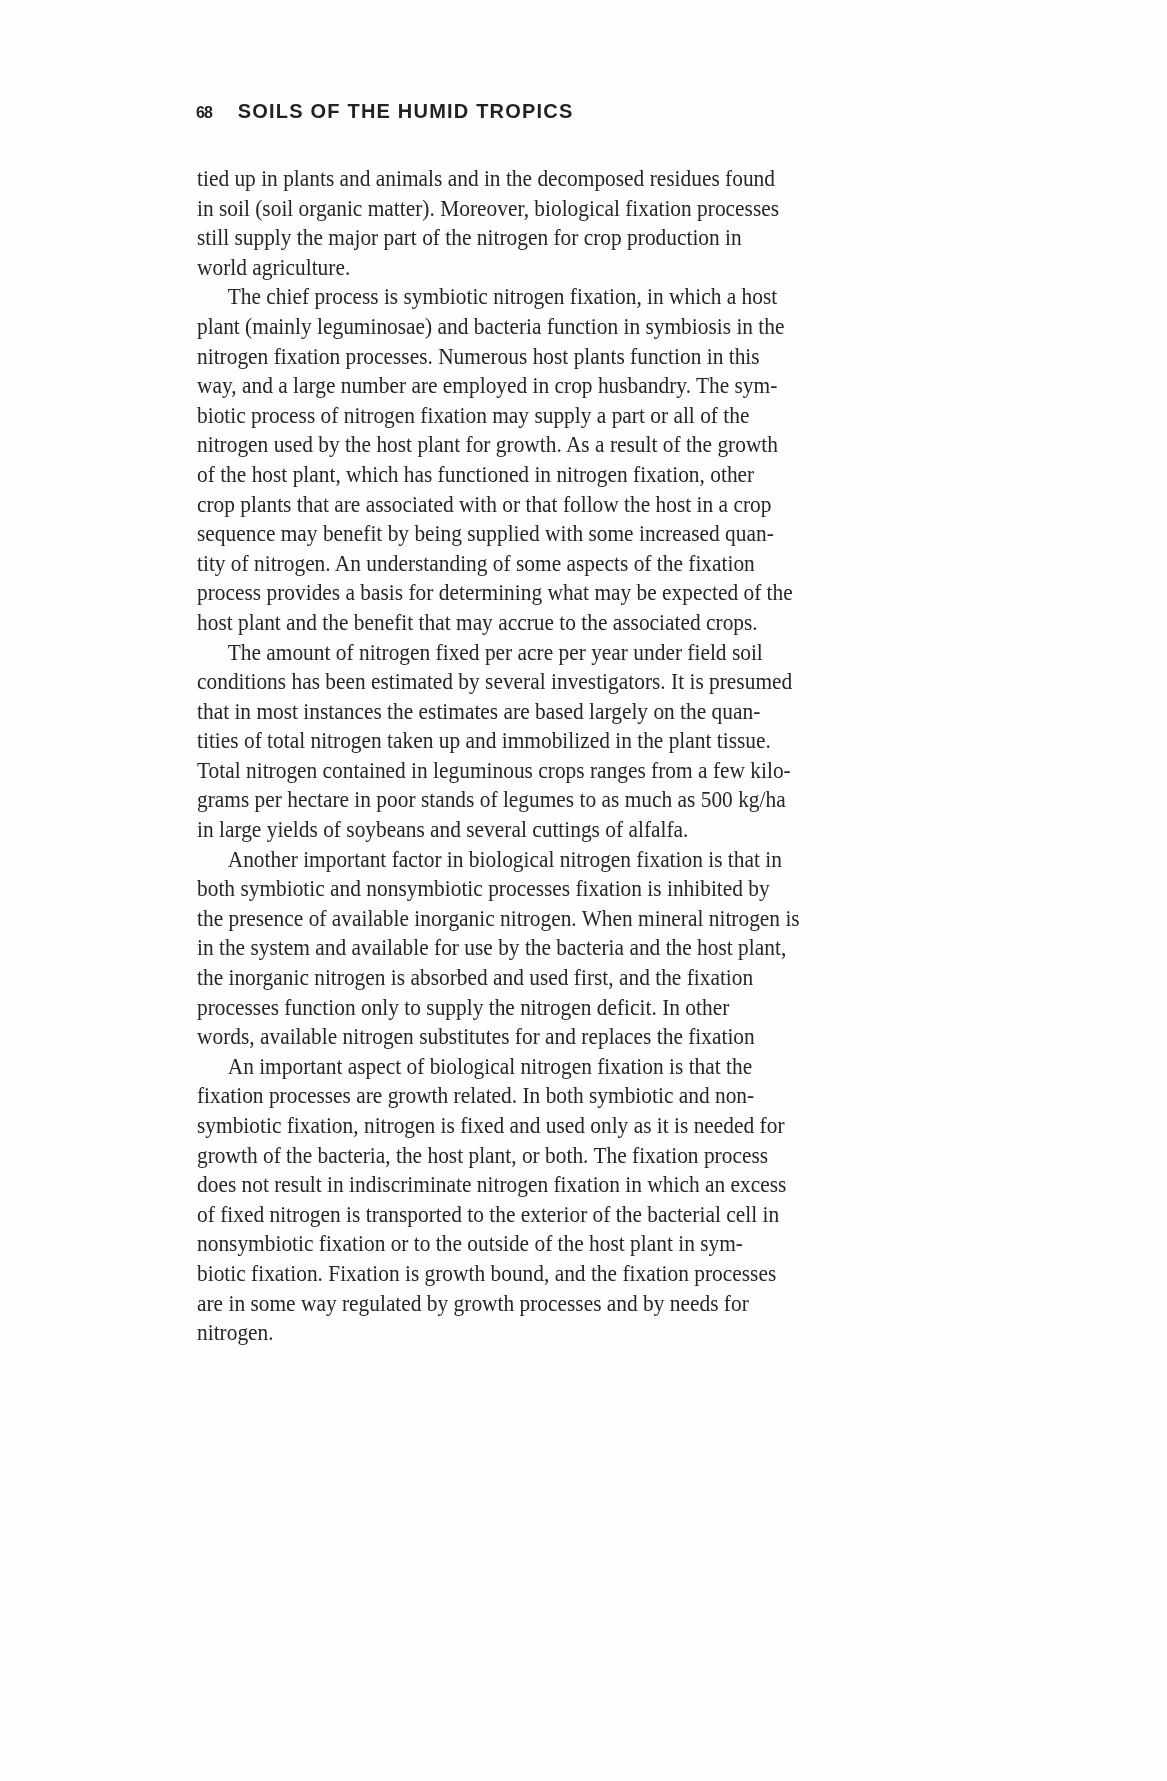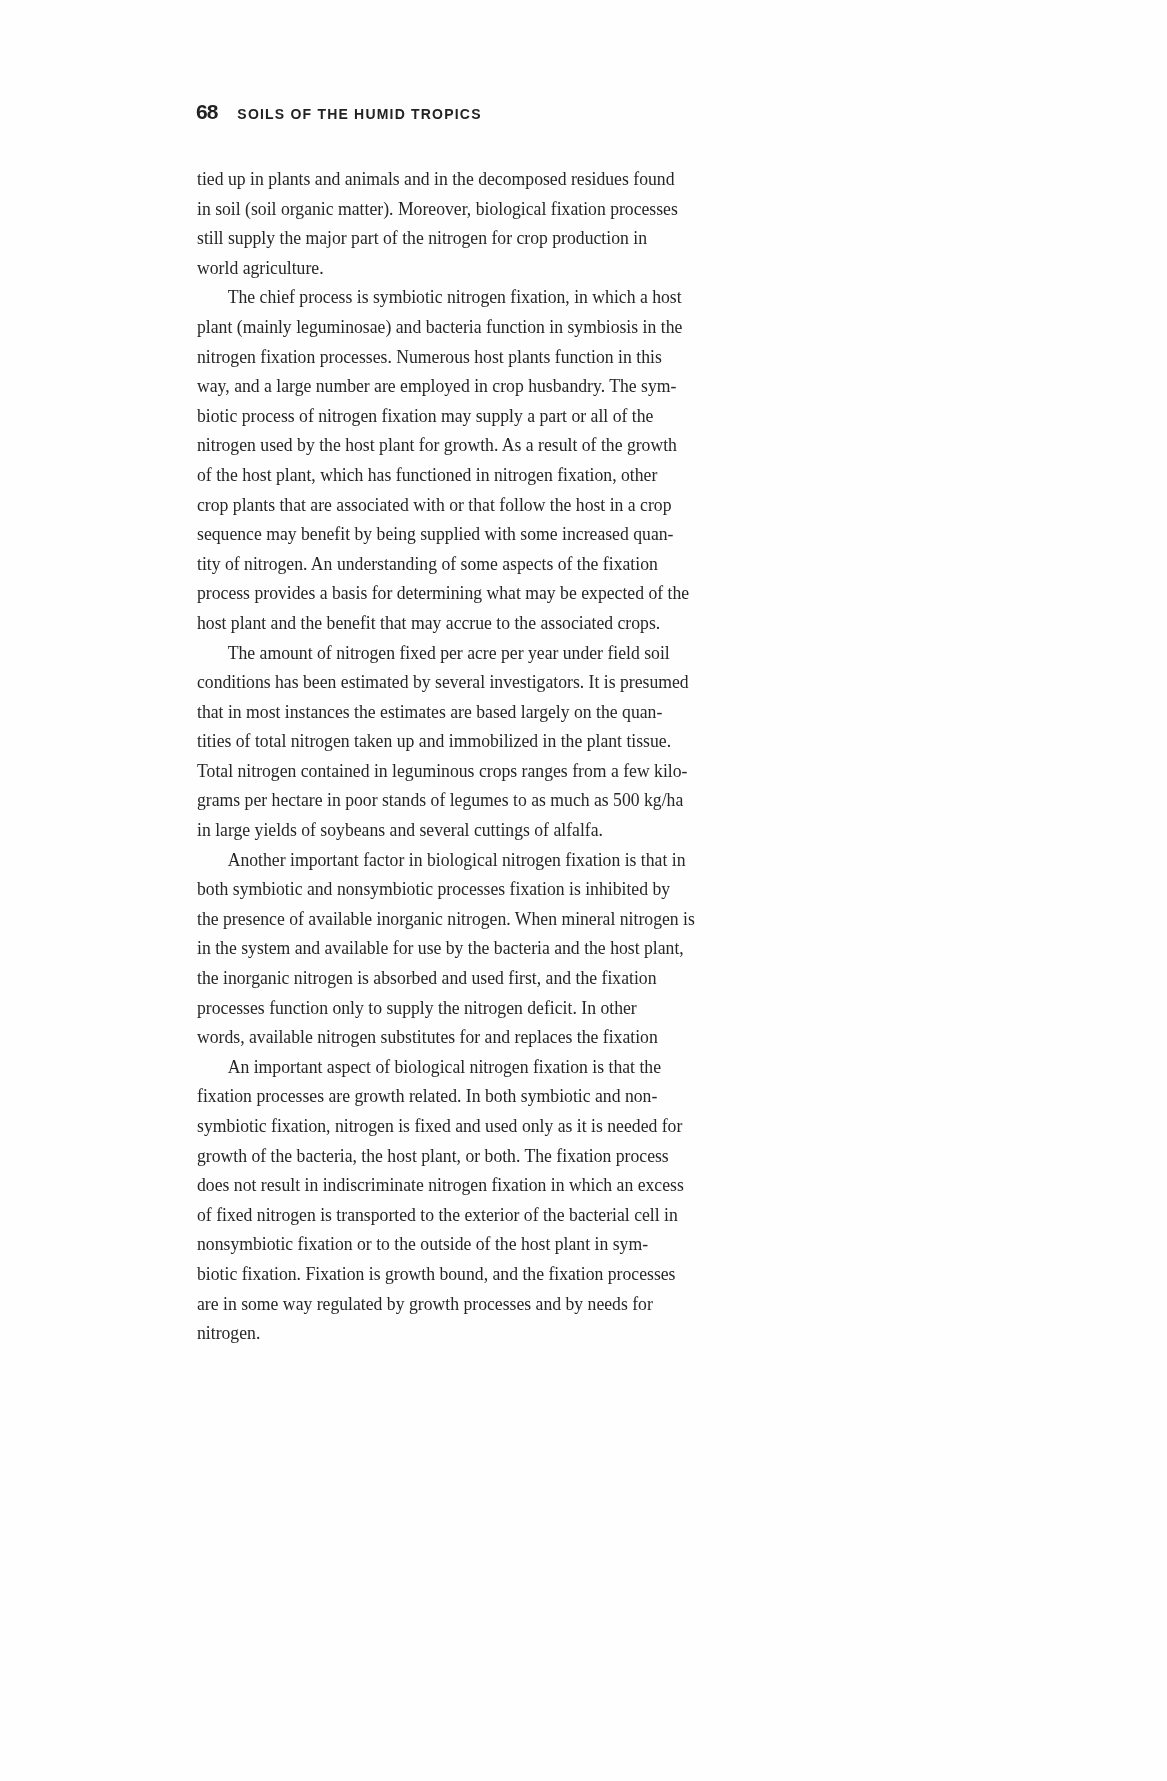--- a/index.html
+++ b/index.html
@@ -1,21 +1,21 @@
 <!DOCTYPE html>
 <html><head>
 <meta charset="utf-8">
 <style>
   html, body { margin: 0; padding: 0; background: #ffffff; }
   body { width: 1167px; height: 1781px; position: relative; overflow: hidden; }
   .page { position: absolute; left: 0; top: 0; width: 1167px; height: 1781px; background: #fefefe; }
   .running-head { position: absolute; left: 196px; top: 100px; height: 30px; display: flex; align-items: baseline; color: #222; }
-  .page-number { font-family: "Liberation Sans", sans-serif; font-weight: bold; font-size: 21px; letter-spacing: -1px; margin-right: 20px; }
-  .head-title { font-family: "Liberation Sans", sans-serif; font-weight: bold; font-size: 14px; letter-spacing: 1.2px; }
-  .body-text { position: absolute; left: 197px; top: 164px; width: 870px; font-family: "Liberation Serif", serif; font-size: 19px; line-height: 29.6px; color: #262626; }
+  .page-number { font-family: "Liberation Sans", sans-serif; font-weight: bold; font-size: 16px; letter-spacing: -1px; margin-right: 26px; }
+  .head-title { font-family: "Liberation Sans", sans-serif; font-weight: bold; font-size: 20px; letter-spacing: 1.2px; }
+  .body-text { position: absolute; left: 197px; top: 164px; width: 870px; font-family: "Liberation Serif", serif; font-size: 23px; line-height: 29.6px; color: #262626; }
   .line { white-space: nowrap; height: 29.6px; transform-origin: left center; transform: scaleX(0.93); }
   .line.indent { padding-left: 33px; }
 </style>
 </head>
 <body>
 
 <div class="page">
   <div class="running-head">
     <span class="page-number">68</span>
     <span class="head-title">SOILS OF THE HUMID TROPICS</span>

